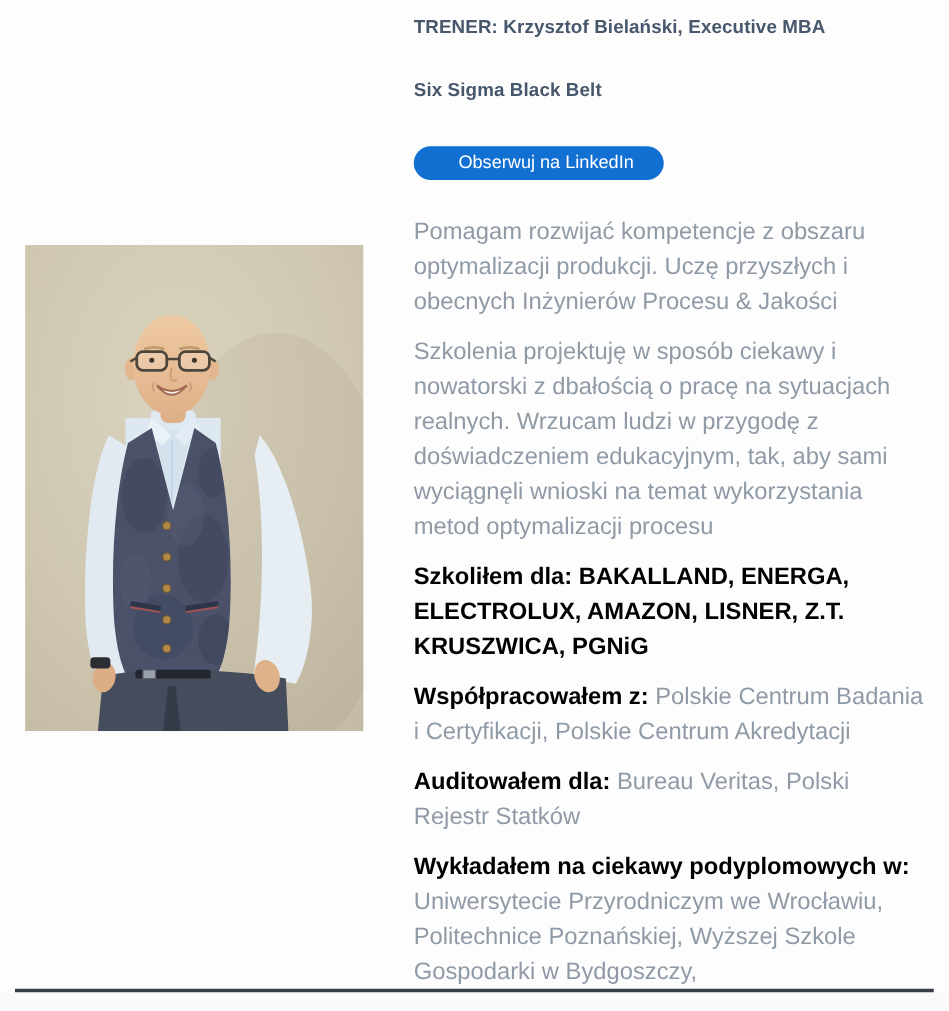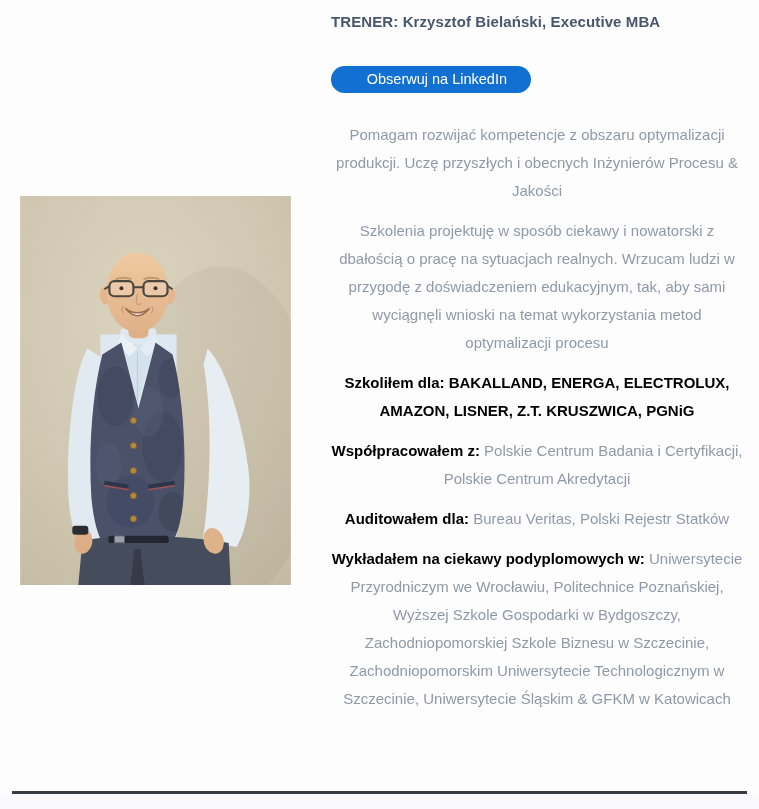--- a/index.html
+++ b/index.html
@@ -40,24 +40,23 @@
     color: #ffffff;
     border: none; border-radius: 14px;
     font-family: "Liberation Sans", "DejaVu Sans", sans-serif;
     font-size: 14.5px; line-height: 27px;
     text-align: right;
     cursor: pointer;
   }
 
   .bio { margin-top: 28px; }
   .bio p {
-    font-size: 15px; line-height: 28px;
+    font-size: 19px; line-height: 28px;
     color: #8f9aa6;
     margin: 0 0 12px 0;
-    text-align: center;
   }
   .bio p strong {
     color: #000000; font-weight: bold;
   }
 
   
   .divider {
     position: absolute; left: 12px; top: 791px;
     width: 735px; height: 3px;
     background: #383c44;
@@ -166,20 +165,21 @@
           <path d="M103,110 Q100,113 103,117" stroke="#c79a74" stroke-width="1.2" fill="none"></path>
           <path d="M131,110 Q134,113 131,117" stroke="#c79a74" stroke-width="1.2" fill="none"></path>
         </g>
       </g>
     </svg>
   </div>
 
   <div class="content">
     <div class="trainer-title">TRENER: Krzysztof Bielański, Executive MBA</div>
 
+    <div class="trainer-subtitle">Six Sigma Black Belt</div>
 
     <button class="linkedin-btn">Obserwuj na LinkedIn</button>
 
     <div class="bio">
       <p><strong></strong><span>Pomagam rozwijać kompetencje z obszaru optymalizacji produkcji. Uczę przyszłych i obecnych Inżynierów Procesu &amp; Jakości</span></p>
       <p><strong></strong><span>Szkolenia projektuję w sposób ciekawy i nowatorski z dbałością o pracę na sytuacjach realnych. Wrzucam ludzi w przygodę z doświadczeniem edukacyjnym, tak, aby sami wyciągnęli wnioski na temat wykorzystania metod optymalizacji procesu</span></p>
       <p><strong>Szkoliłem dla: BAKALLAND, ENERGA, ELECTROLUX, AMAZON, LISNER, Z.T. KRUSZWICA, PGNiG</strong><span></span></p>
       <p><strong>Współpracowałem z:</strong><span> Polskie Centrum Badania i Certyfikacji, Polskie Centrum Akredytacji</span></p>
       <p><strong>Auditowałem dla:</strong><span> Bureau Veritas, Polski Rejestr Statków</span></p>
       <p><strong>Wykładałem na ciekawy podyplomowych w:</strong><span> Uniwersytecie Przyrodniczym we Wrocławiu, Politechnice Poznańskiej, Wyższej Szkole Gospodarki w Bydgoszczy, Zachodniopomorskiej Szkole Biznesu w Szczecinie, Zachodniopomorskim Uniwersytecie Technologicznym w Szczecinie, Uniwersytecie Śląskim &amp; GFKM w Katowicach</span></p>

